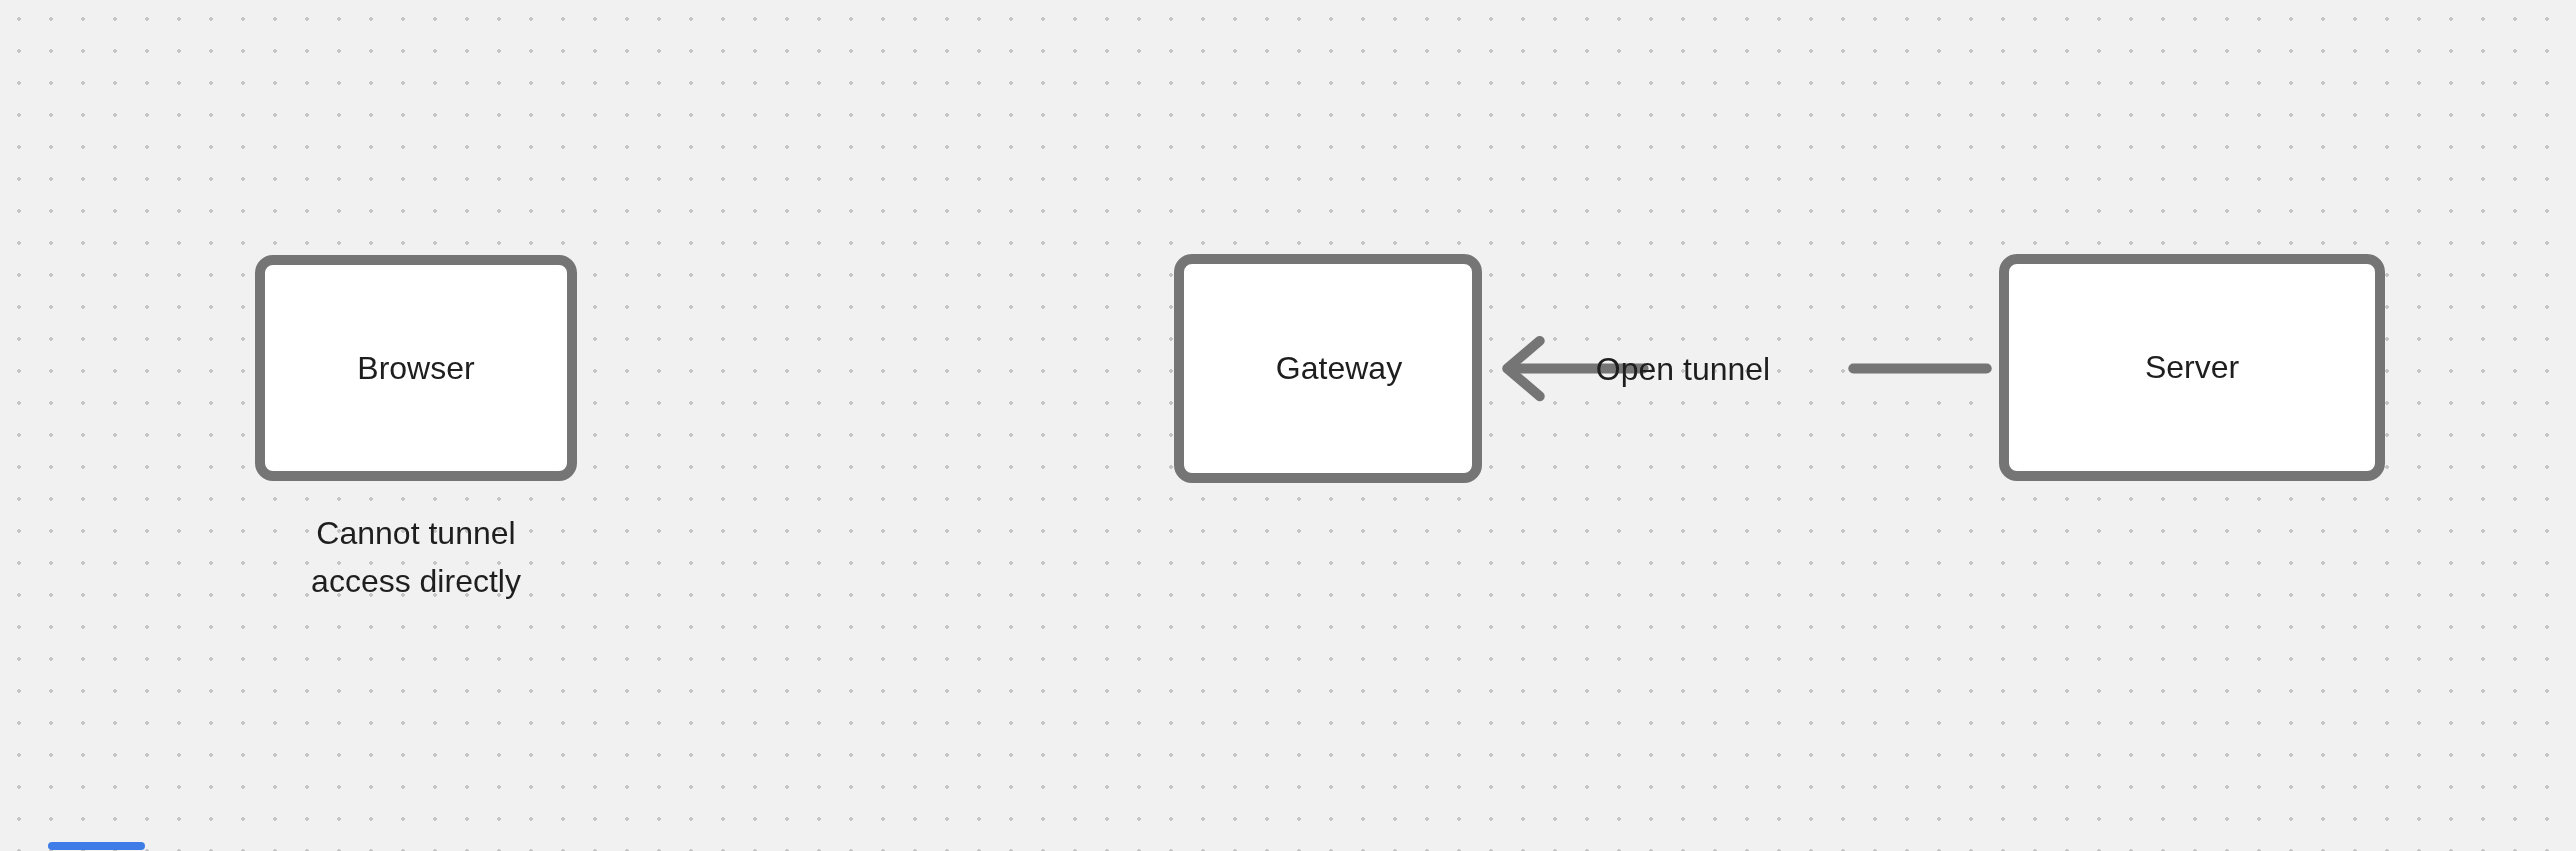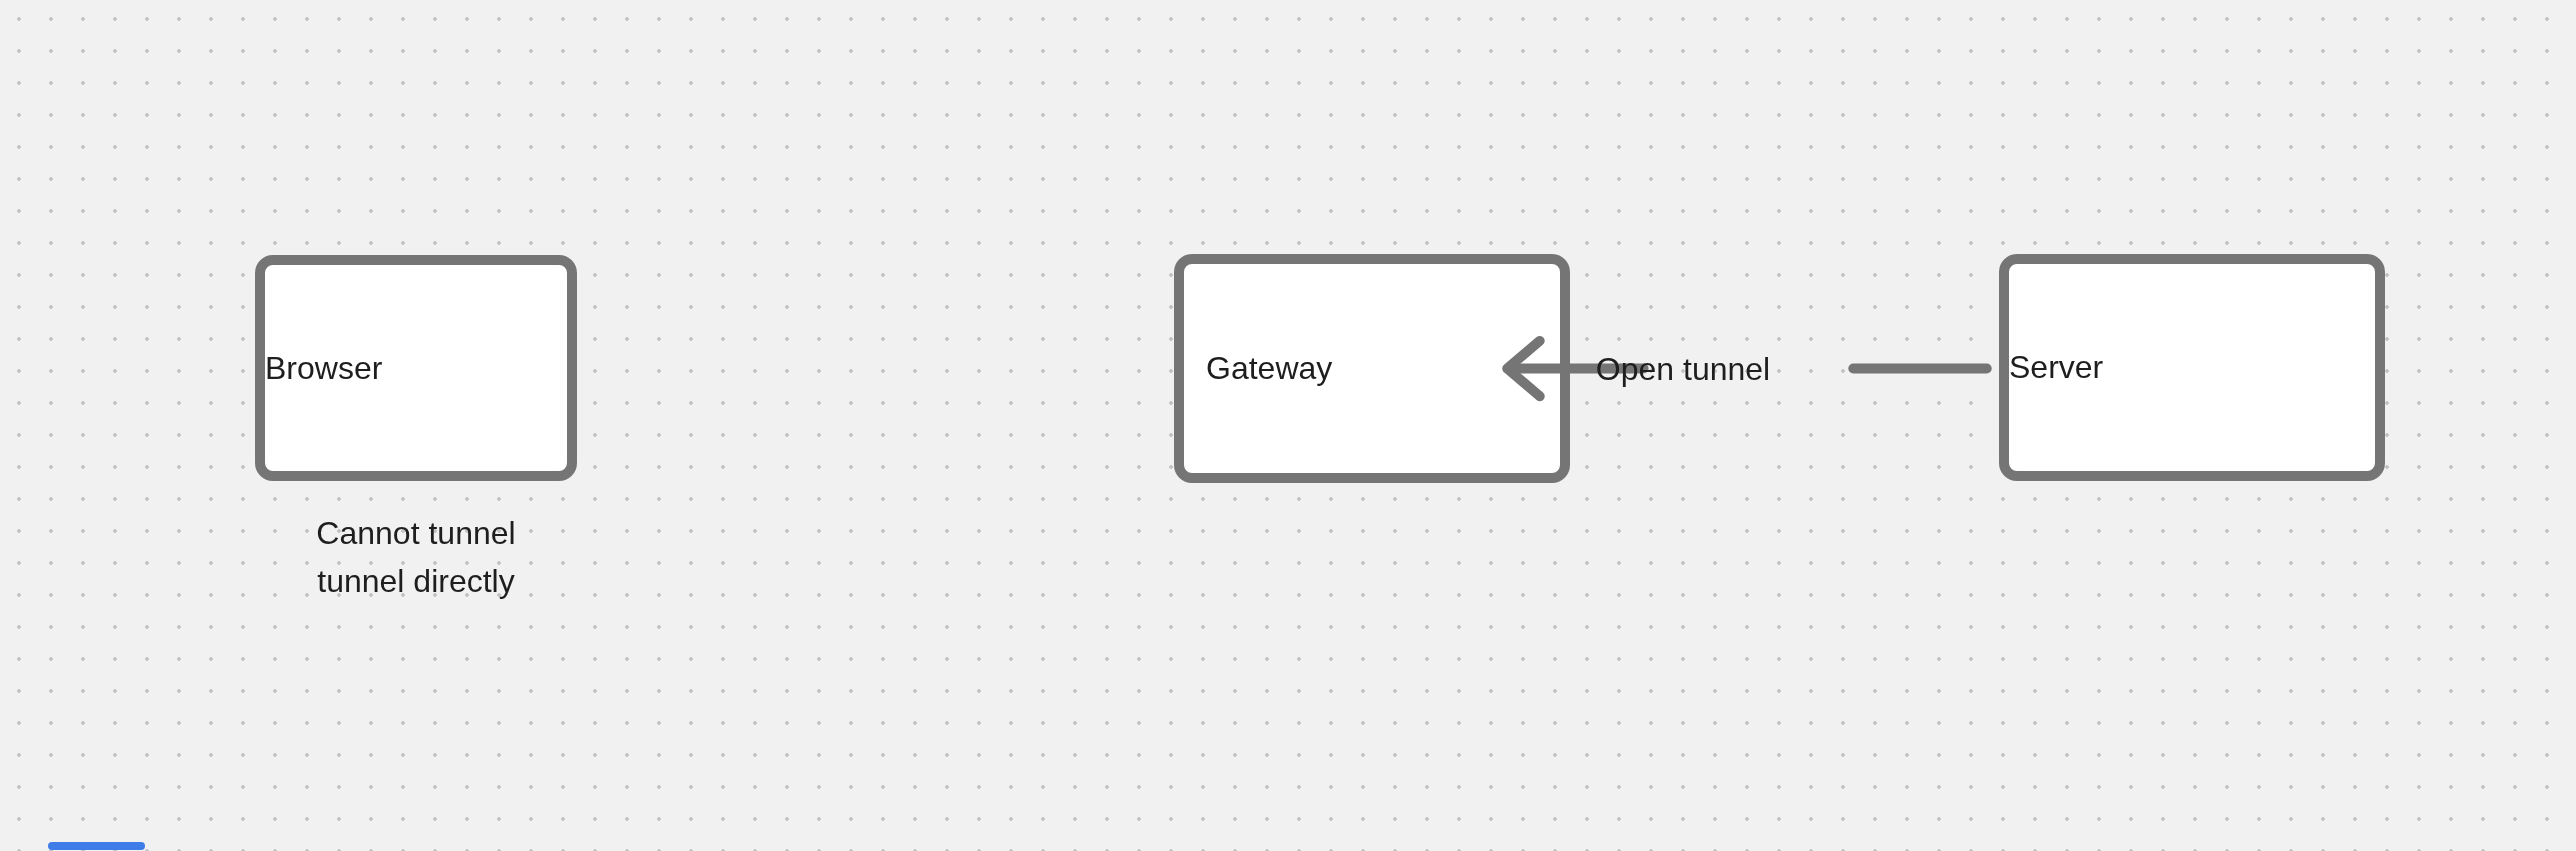--- a/index.html
+++ b/index.html
@@ -23,28 +23,29 @@
     background-position: 3px 3px;
   }
   .node {
     position: absolute;
     box-sizing: border-box;
     background: #ffffff;
     border: 10px solid #757575;
     border-radius: 18px;
     display: flex;
     align-items: center;
+    justify-content: center;
   }
   .node-label {
     font-size: 32px;
     color: #1e1e1e;
     white-space: nowrap;
   }
   #node-browser { left: 255px; top: 255px; width: 322px; height: 226px; }
-  #node-gateway { left: 1174px; top: 254px; width: 396px; height: 229px; padding-left: 22px; }
+  #node-gateway { left: 1174px; top: 254px; width: 308px; height: 229px; padding-left: 22px; }
   #node-server  { left: 1999px; top: 254px; width: 386px; height: 227px; }
 
   .note {
     position: absolute;
     left: 255px;
     top: 509px;
     width: 322px;
     text-align: center;
     font-size: 32px;
     line-height: 48px;
@@ -98,21 +99,21 @@
   <div class="node" id="node-gateway">
     <span class="node-label">Gateway</span>
   </div>
 
   <div class="node" id="node-server">
     <span class="node-label">Server</span>
   </div>
 
   <div class="note">
     <div>Cannot tunnel</div>
-    <div>tunnel directly</div>
+    <div>access directly</div>
   </div>
 
   <svg class="edge-svg" viewBox="0 0 520 90">
     <polyline class="stroke" points="54,14 21,42 54,70"></polyline>
     <line class="stroke" x1="30" y1="42" x2="159" y2="42"></line>
     <line class="stroke" x1="371" y1="42" x2="506" y2="42"></line>
   </svg>
 
   <div class="edge-label">Open tunnel</div>
 

